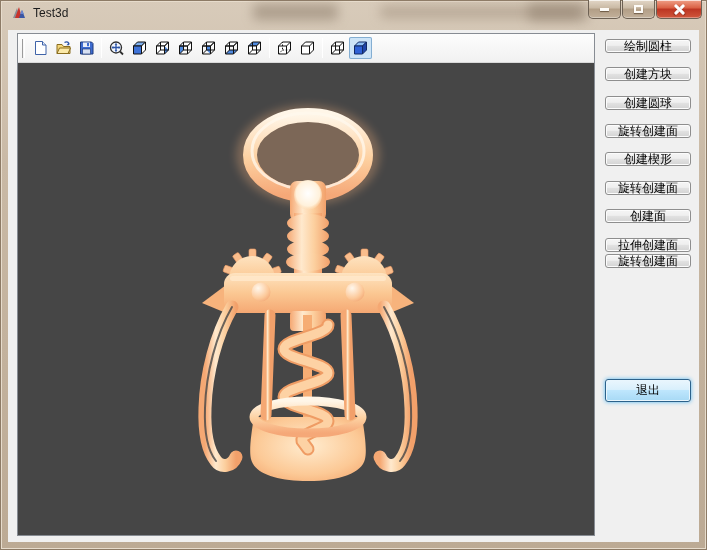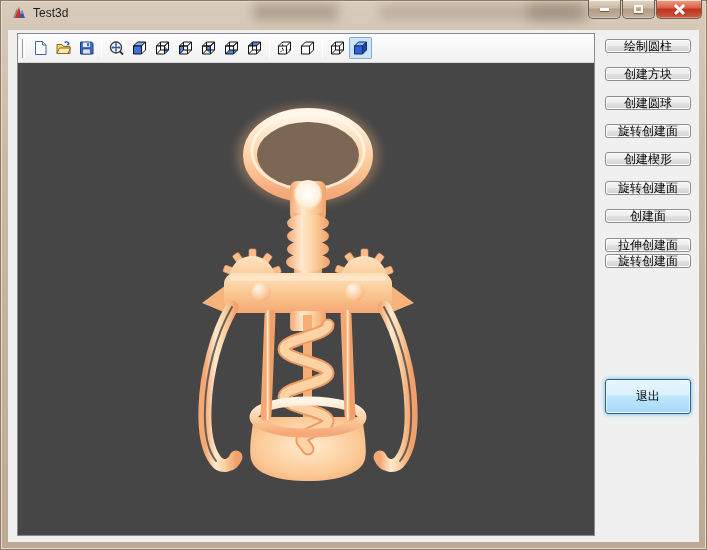--- a/index.html
+++ b/index.html
@@ -45,21 +45,21 @@
   .tbtn.selected { background:#cde4f7; box-shadow:inset 0 0 0 1px #84aed2; }
   .viewport { flex:1; background:#464646; position:relative; overflow:hidden; }
   .viewport svg { position:absolute; left:0; top:0; width:100%; height:100%; }
 
   
   .side-btn { position:absolute; left:605px; width:86px; height:14px;
     border:1px solid #8e8e8e; border-radius:3px; font-size:12px; color:#000;
     background:linear-gradient(180deg,#f5f5f5 0%,#efefef 45%,#e2e2e2 50%,#d3d3d3 100%);
     box-shadow:inset 0 0 0 1px #fcfcfc; display:flex; align-items:center; justify-content:center;
     font-family:"Liberation Sans",sans-serif; cursor:default; }
-  .side-btn.focused { border-color:#2c628b; height:35px;
+  .side-btn.focused { border-color:#2c628b; height:23px;
     background:linear-gradient(180deg,#eaf6fd 0%,#d9f0fc 45%,#bee6fd 50%,#a7d9f5 100%);
     box-shadow:0 0 4px #59b8f0, inset 0 0 0 1px #e9f6fd; }
 </style>
 </head>
 <body>
 
 <div class="window">
 
   <div class="titlebar">
     <div class="blurpatch" style="left:253px;top:4px;width:85px;height:16px;background:#8a7a68;"></div>

